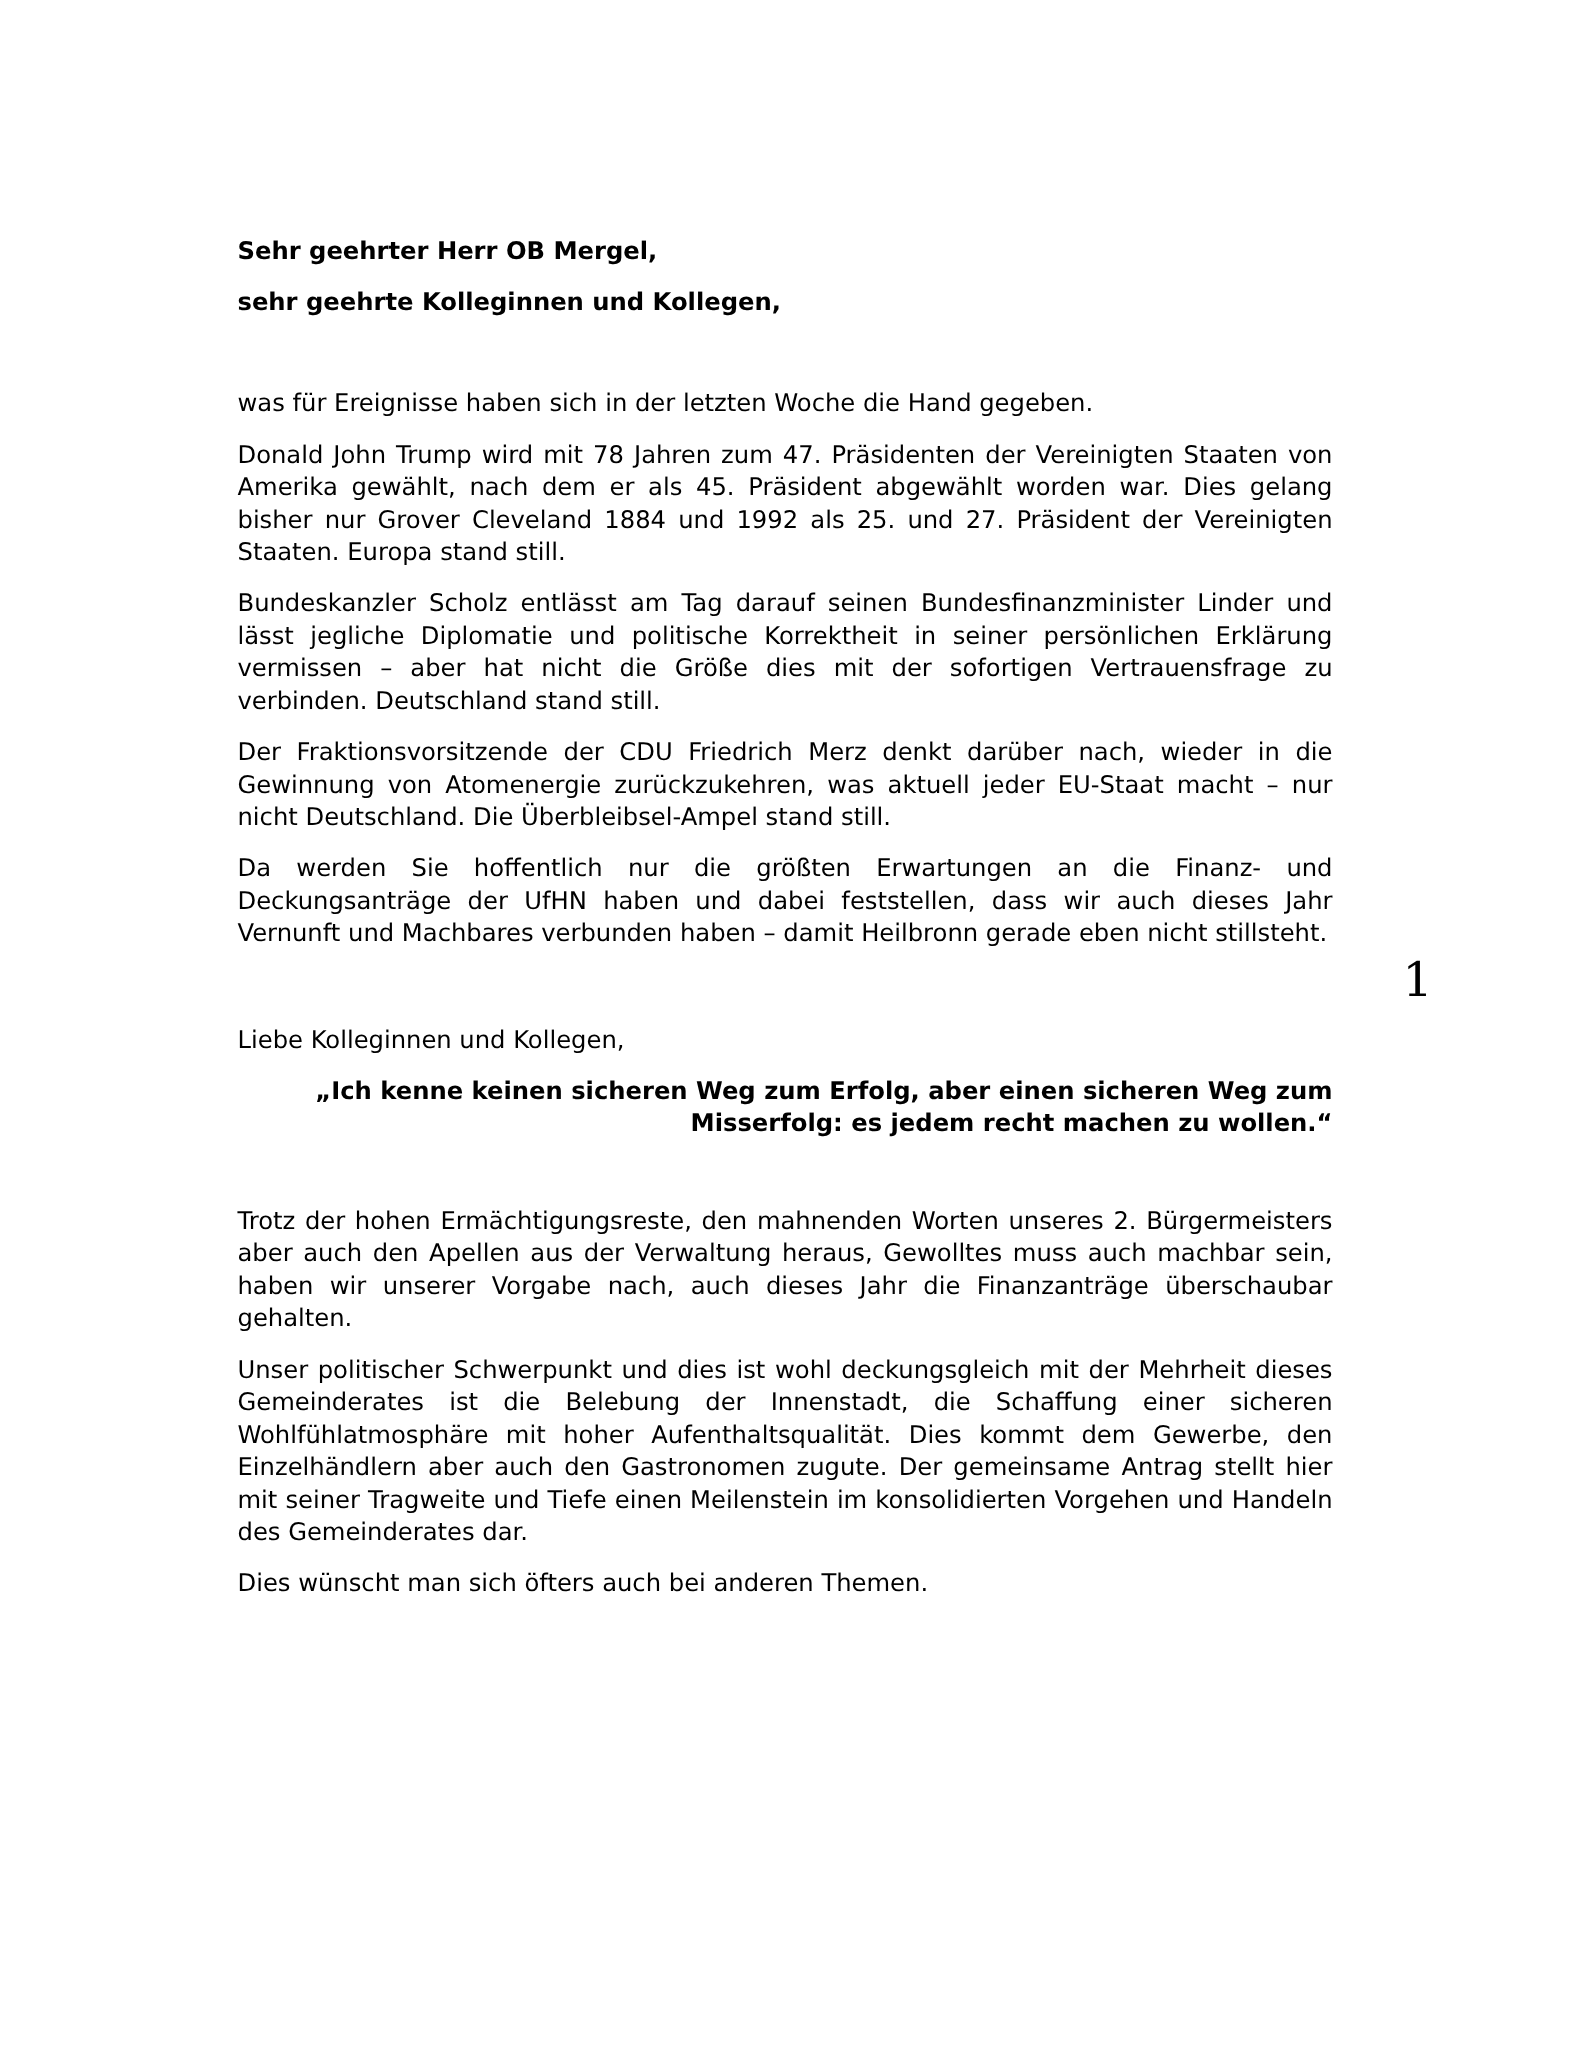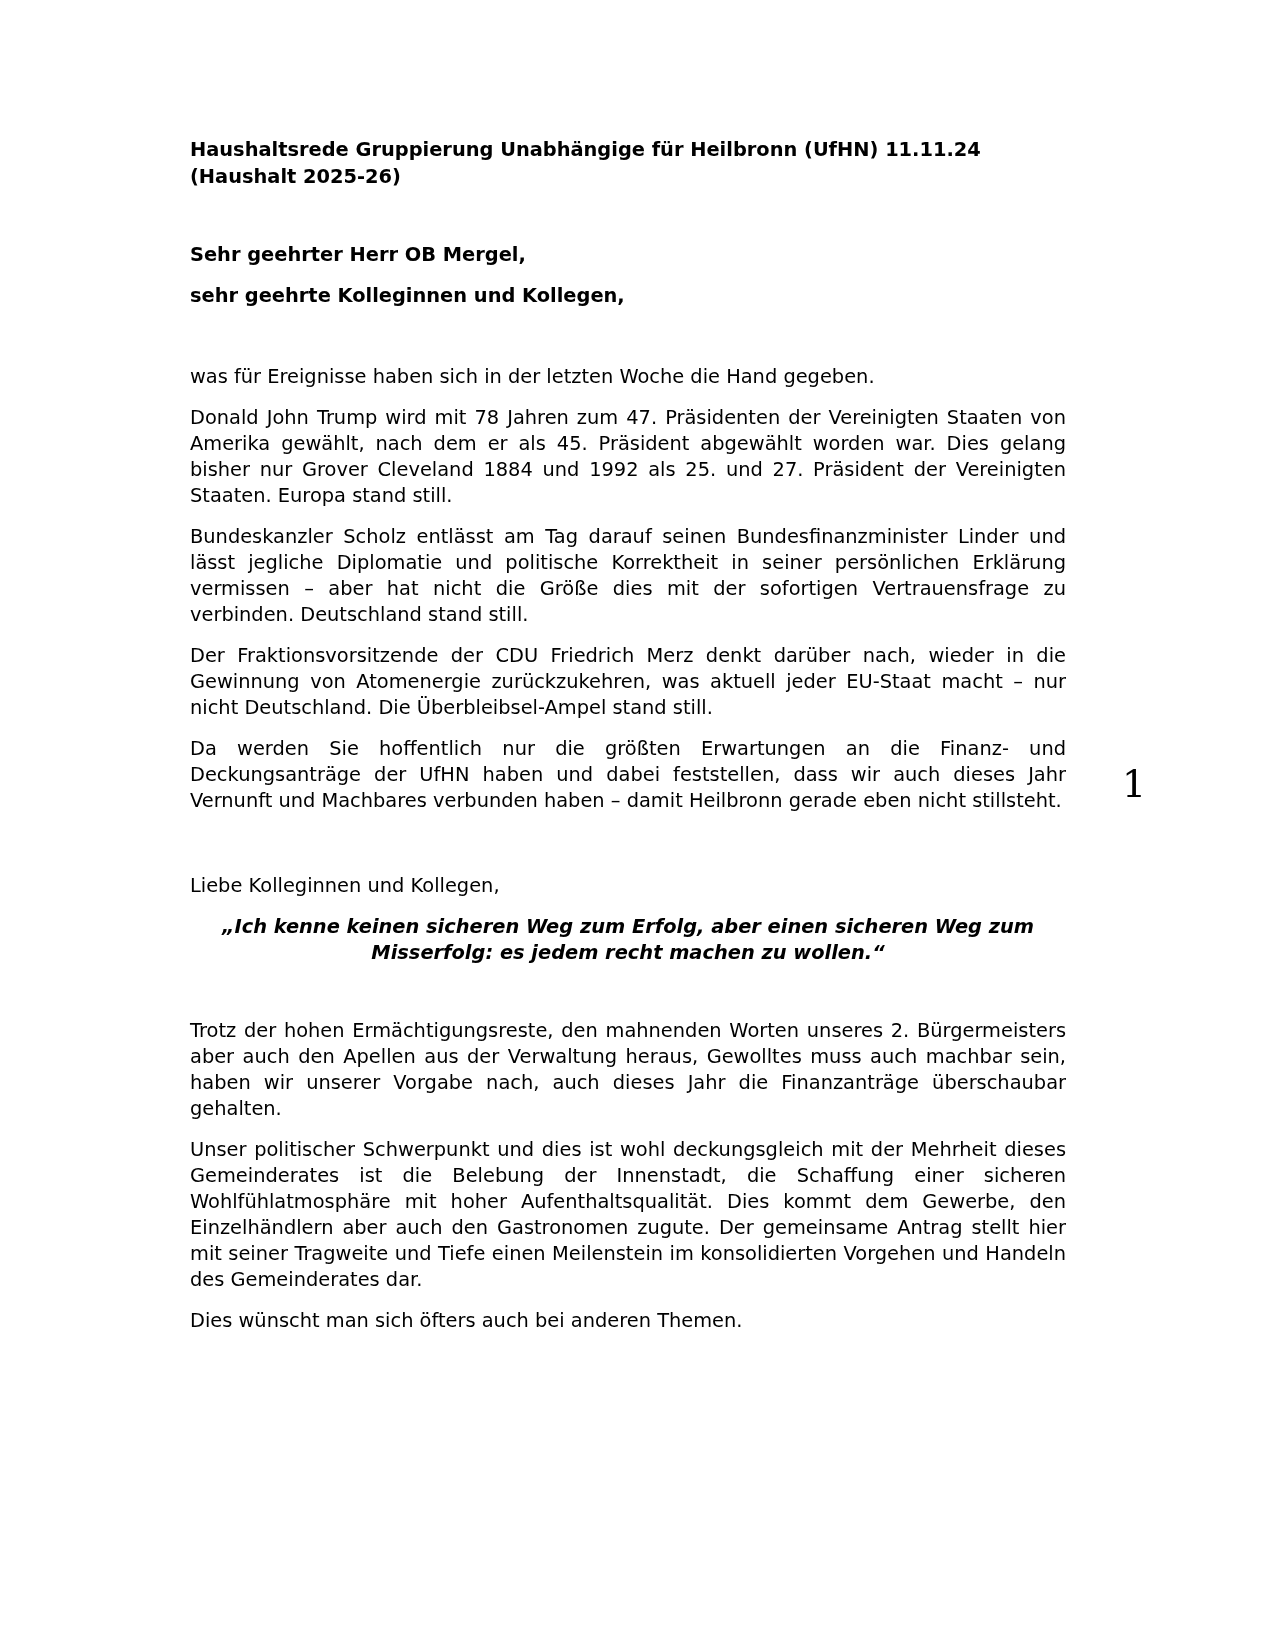--- a/index.html
+++ b/index.html
@@ -3,36 +3,32 @@
   <meta charset="utf-8">
   <style>
     html, body { margin: 0; padding: 0; background: #ffffff; }
     body { width: 1275px; height: 1650px; position: relative; overflow: hidden;
            font-family: "DejaVu Sans", sans-serif; color: #000; }
     .page { position: absolute; left: 190px; top: 136px; width: 876px; }
     p { margin: 0; font-size: 19.4px; line-height: 26px; text-align: justify; }
     .title { font-weight: bold; font-size: 19.4px; line-height: 27px; text-align: left; }
     .salut { font-weight: bold; margin-bottom: 15px; }
     .body-p { margin-bottom: 15px; }
-    .quote { font-weight: bold; font-style: italic; text-align: center; }
+    .quote { font-weight: bold; text-align: right; }
     .gap-title { height: 52px; }
     .gap-a { height: 40px; }
     .gap-b { height: 44px; }
     .gap-c { height: 52px; }
     .page-number { position: absolute; left: 1122px; top: 762px; font-family: "DejaVu Serif", serif;
                    font-size: 38px; font-weight: normal; color: #000; }
   </style>
 </head>
 <body>
 
 <div class="page">
-  <p class="title">
-    <span>Haushaltsrede Gruppierung Unabhängige für Heilbronn (UfHN) 11.11.24</span><br>
-    <span>(Haushalt 2025-26)</span>
-  </p>
   <div class="gap-title"></div>
 
   <p class="salut">Sehr geehrter Herr OB Mergel,</p>
   <p class="salut">sehr geehrte Kolleginnen und Kollegen,</p>
 
   <div class="gap-a"></div>
 
   <p class="body-p">was für Ereignisse haben sich in der letzten Woche die Hand gegeben.</p>
   <p class="body-p">Donald John Trump wird mit 78 Jahren zum 47. Präsidenten der Vereinigten Staaten von Amerika gewählt, nach dem er als 45. Präsident abgewählt worden war. Dies gelang bisher nur Grover Cleveland 1884 und 1992 als 25. und 27. Präsident der Vereinigten Staaten. Europa stand still.</p>
   <p class="body-p">Bundeskanzler Scholz entlässt am Tag darauf seinen Bundesfinanzminister Linder und lässt jegliche Diplomatie und politische Korrektheit in seiner persönlichen Erklärung vermissen – aber hat nicht die Größe dies mit der sofortigen Vertrauensfrage zu verbinden. Deutschland stand still.</p>

